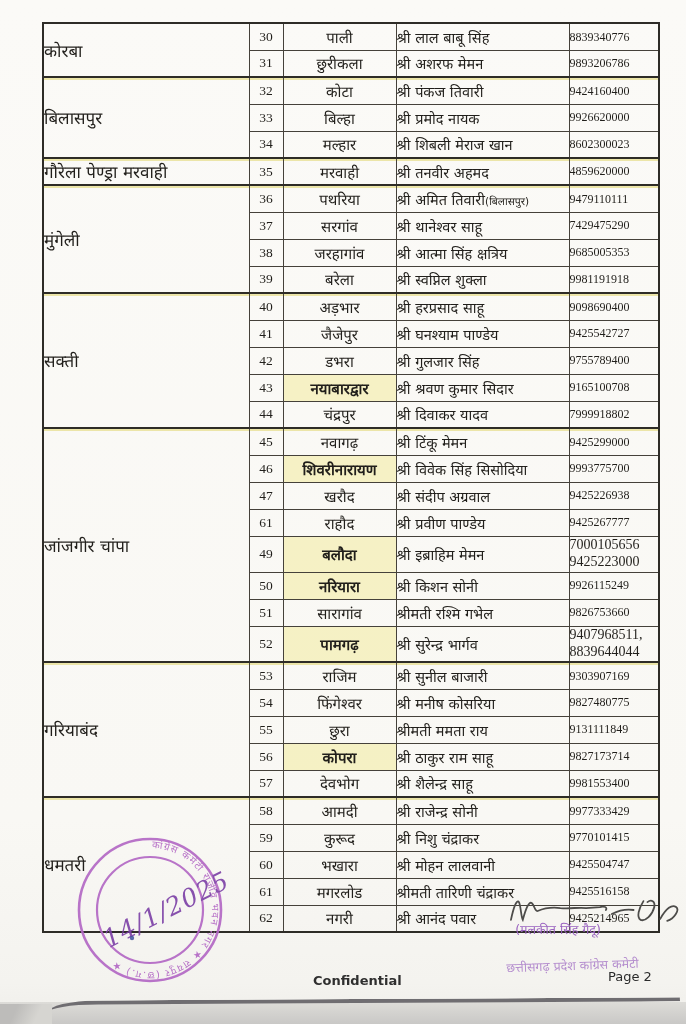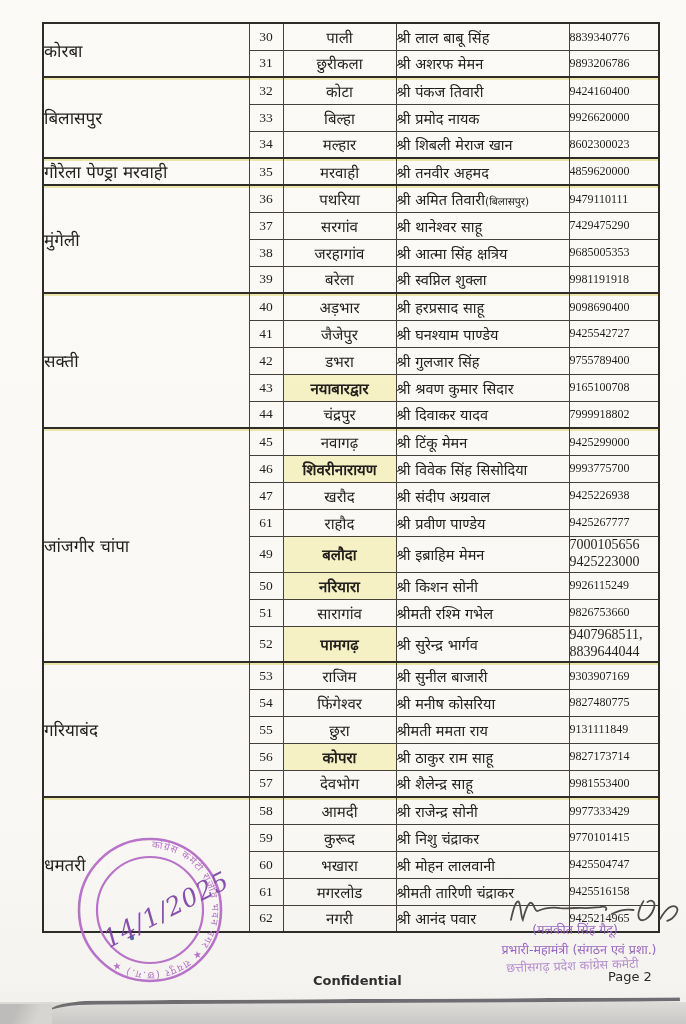--- a/index.html
+++ b/index.html
@@ -32,21 +32,21 @@
   td.place.hl{background:rgba(240,228,118,0.38);font-weight:bold;}
   td.pname{font-size:14.5px;padding-left:7px;margin-top:30px;}
   td.pname .note{font-size:10.5px;}
   td.phone{text-align:left;font-family:"Liberation Serif","DejaVu Serif",serif;font-size:12px;line-height:1.18;}
   tr.tall td.phone{font-size:14px;}
   
   .stamp{position:absolute;left:74px;top:834px;width:152px;height:152px;opacity:.9;}
   
   .sign{position:absolute;left:505px;top:894px;width:178px;height:32px;}
   .appr{position:absolute;color:#9a63c0;font-size:12.5px;white-space:nowrap;}
-  .appr1{left:494px;top:921px;width:162px;text-align:center;}
+  .appr1{left:477px;top:921px;width:162px;text-align:center;}
   .appr2{left:473px;top:941px;width:212px;text-align:center;}
   .appr3{left:480px;top:957px;width:185px;text-align:center;transform:rotate(-2deg);opacity:.7;}
   .page2{position:absolute;left:608px;top:969px;color:#2b2b2b;font-size:13px;font-weight:normal;}
   
   .footL{position:absolute;left:38px;top:971px;color:#3e3e3e;font-size:13px;font-weight:bold;letter-spacing:.2px;}
   .footC{position:absolute;left:313px;top:973px;color:#2f2f2f;font-size:13px;font-weight:bold;}
   
   .scan-band{position:absolute;left:0;right:0;bottom:0;height:22px;background:linear-gradient(180deg,#dddcd8,#c9c8c6);}
   .scan-line{position:absolute;left:48px;right:6px;bottom:11px;height:10px;
     border-top:4px solid #6f6d71;border-top-left-radius:50px 12px;transform:rotate(-.3deg);}
@@ -359,21 +359,20 @@
 
   <svg class="sign" viewBox="0 0 180 32">
     <path d="M6,26 C9,12 12,5 14,8 C16,11 16,22 18,26 C21,15 24,7 27,9 C30,11 30,18 33,17
              C40,14 48,13 56,14 C66,15 74,13 82,14 L96,13 C100,12 104,13 102,16
              M108,20 C116,16 124,15 130,16
              M140,7 C135,15 133,23 137,26 C142,28 149,21 151,13 C152,7 148,5 144,8
              M157,25 C163,14 169,10 173,13 C177,16 171,25 164,27" fill="none" stroke="#4d4c4a" stroke-width="1.8" stroke-linecap="round"></path>
   </svg>
 
   <div class="appr appr1">(मलकीत सिंह गैदू)</div>
-  <div class="appr appr2">प्रभारी-महामंत्री (संगठन एवं प्रशा.)</div>
   <div class="appr appr3">छत्तीसगढ़ प्रदेश कांग्रेस कमेटी</div>
   <div class="page2">Page 2</div>
 
   <div class="footC">Confidential</div>
 
   <div class="scan-band"></div>
   <div class="scan-line"></div>
   <div class="scan-corner"></div>
 </div>
 

